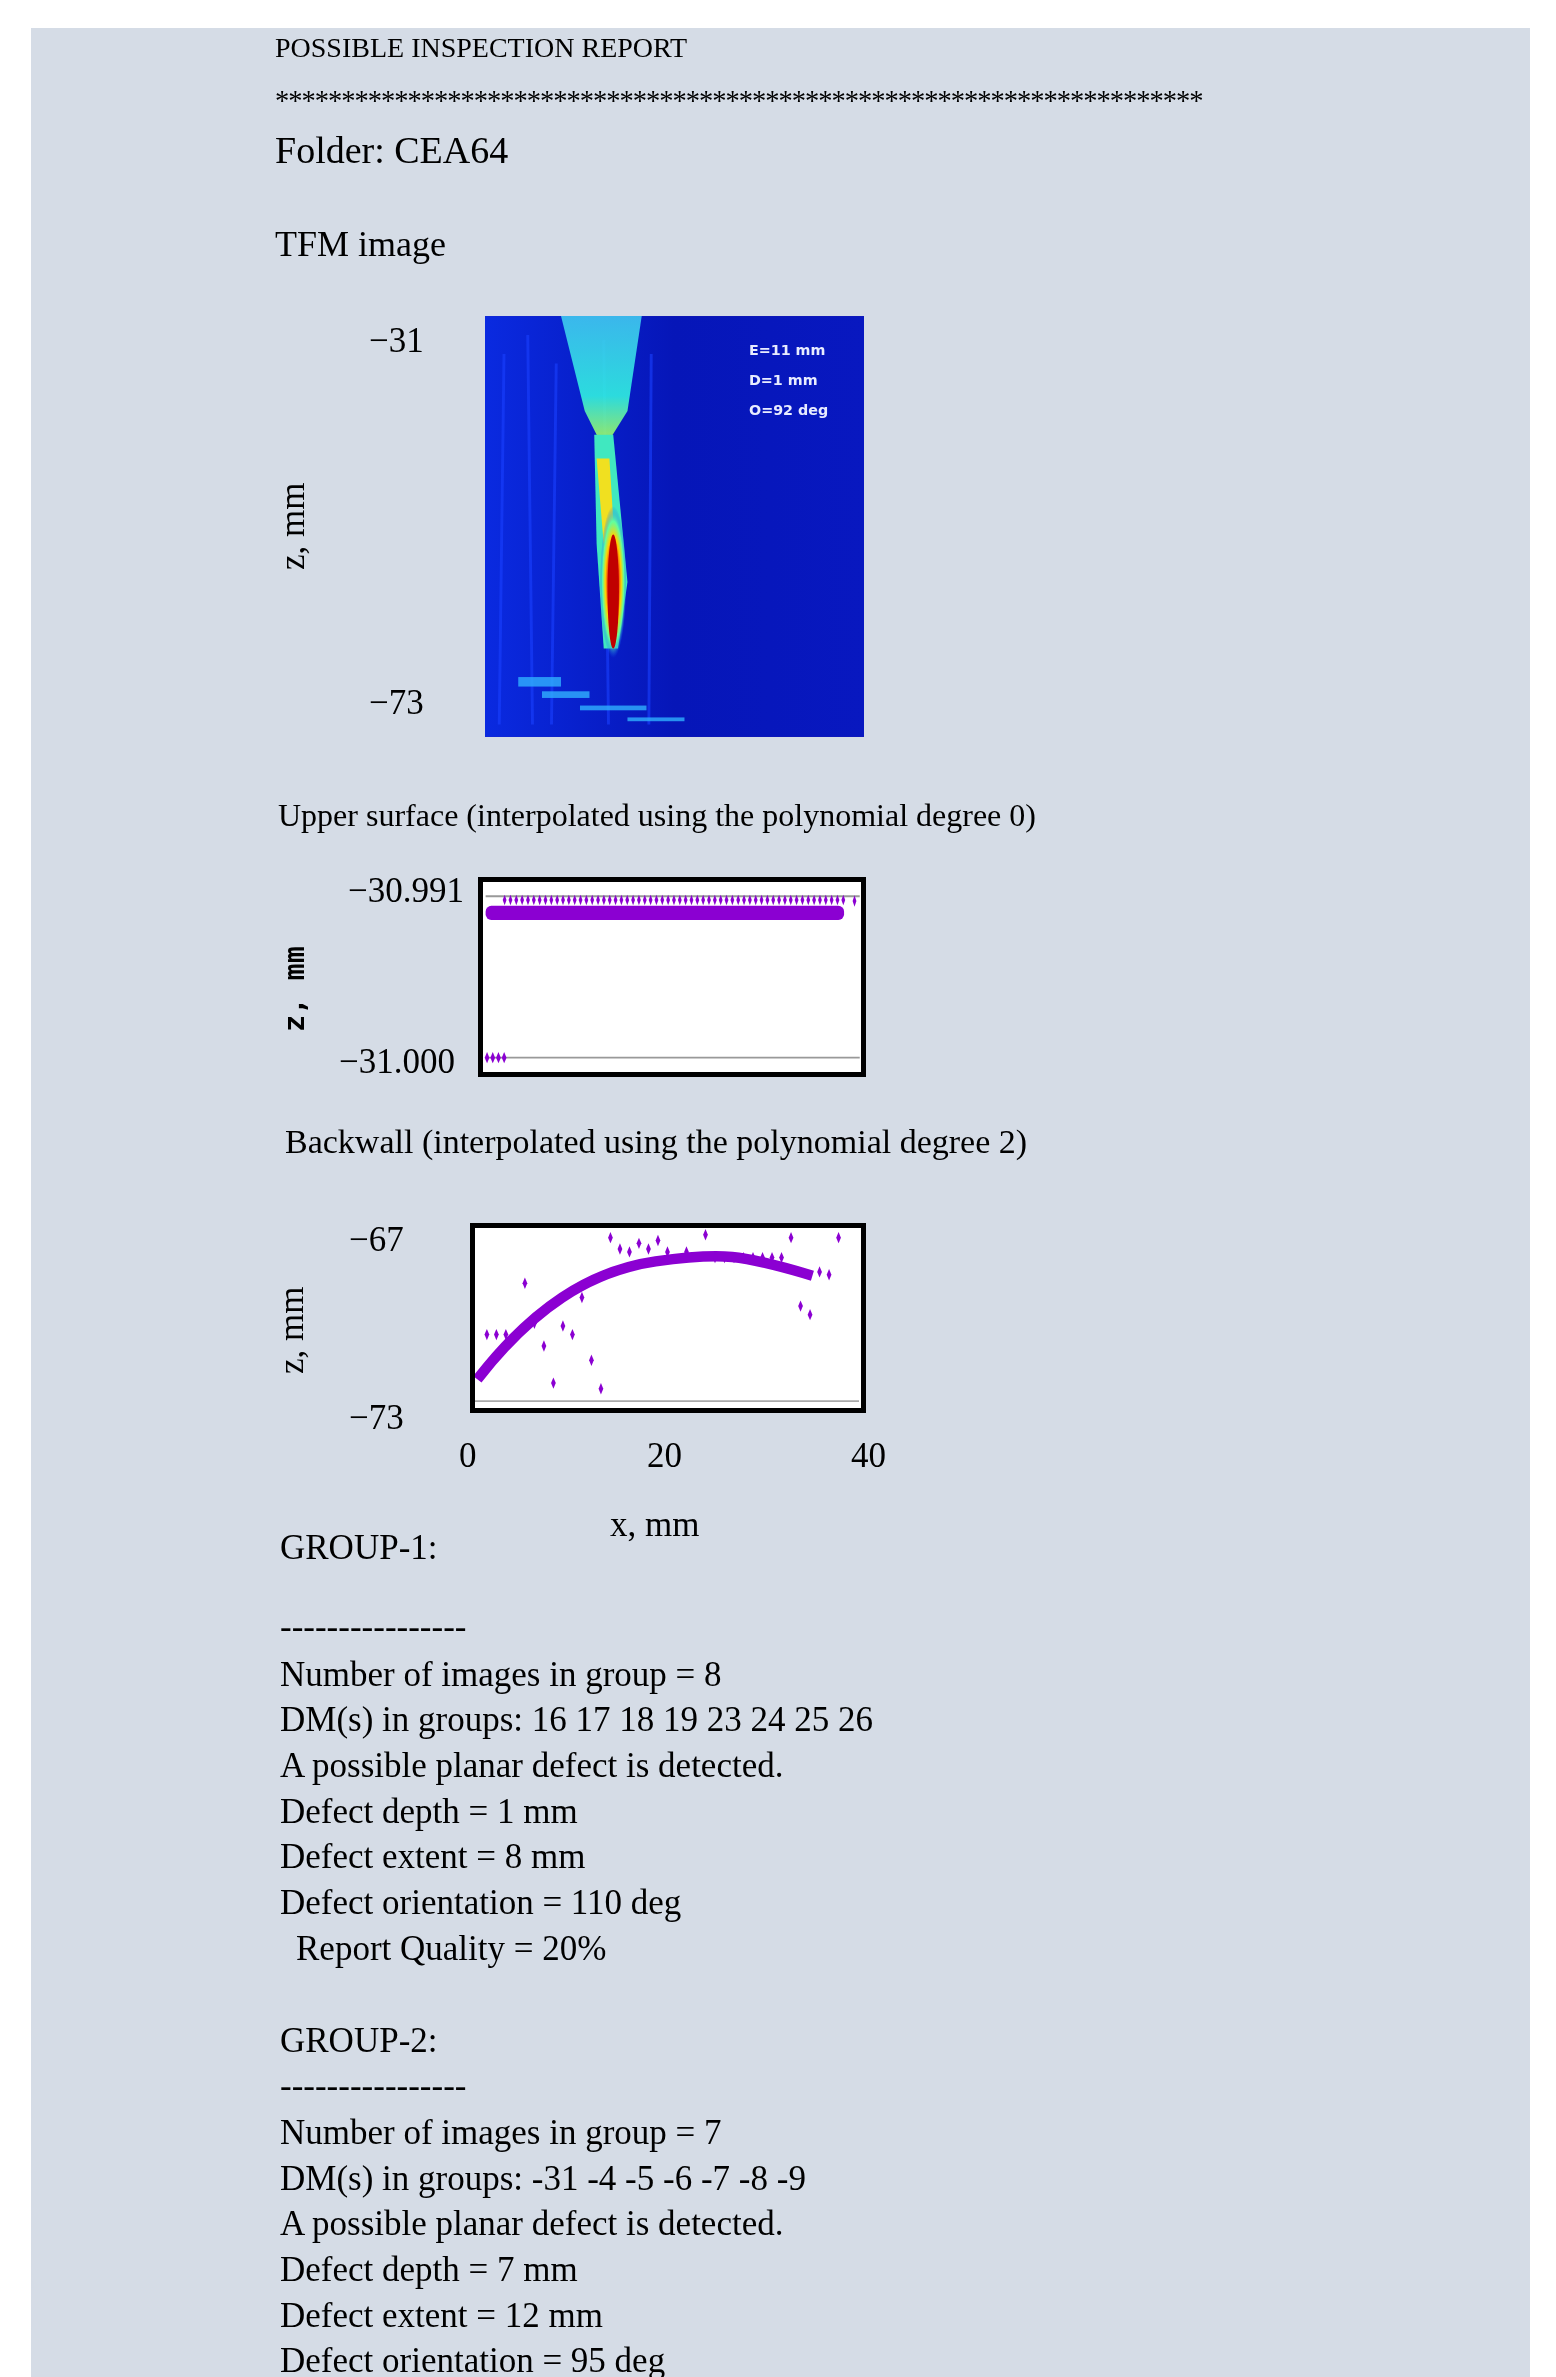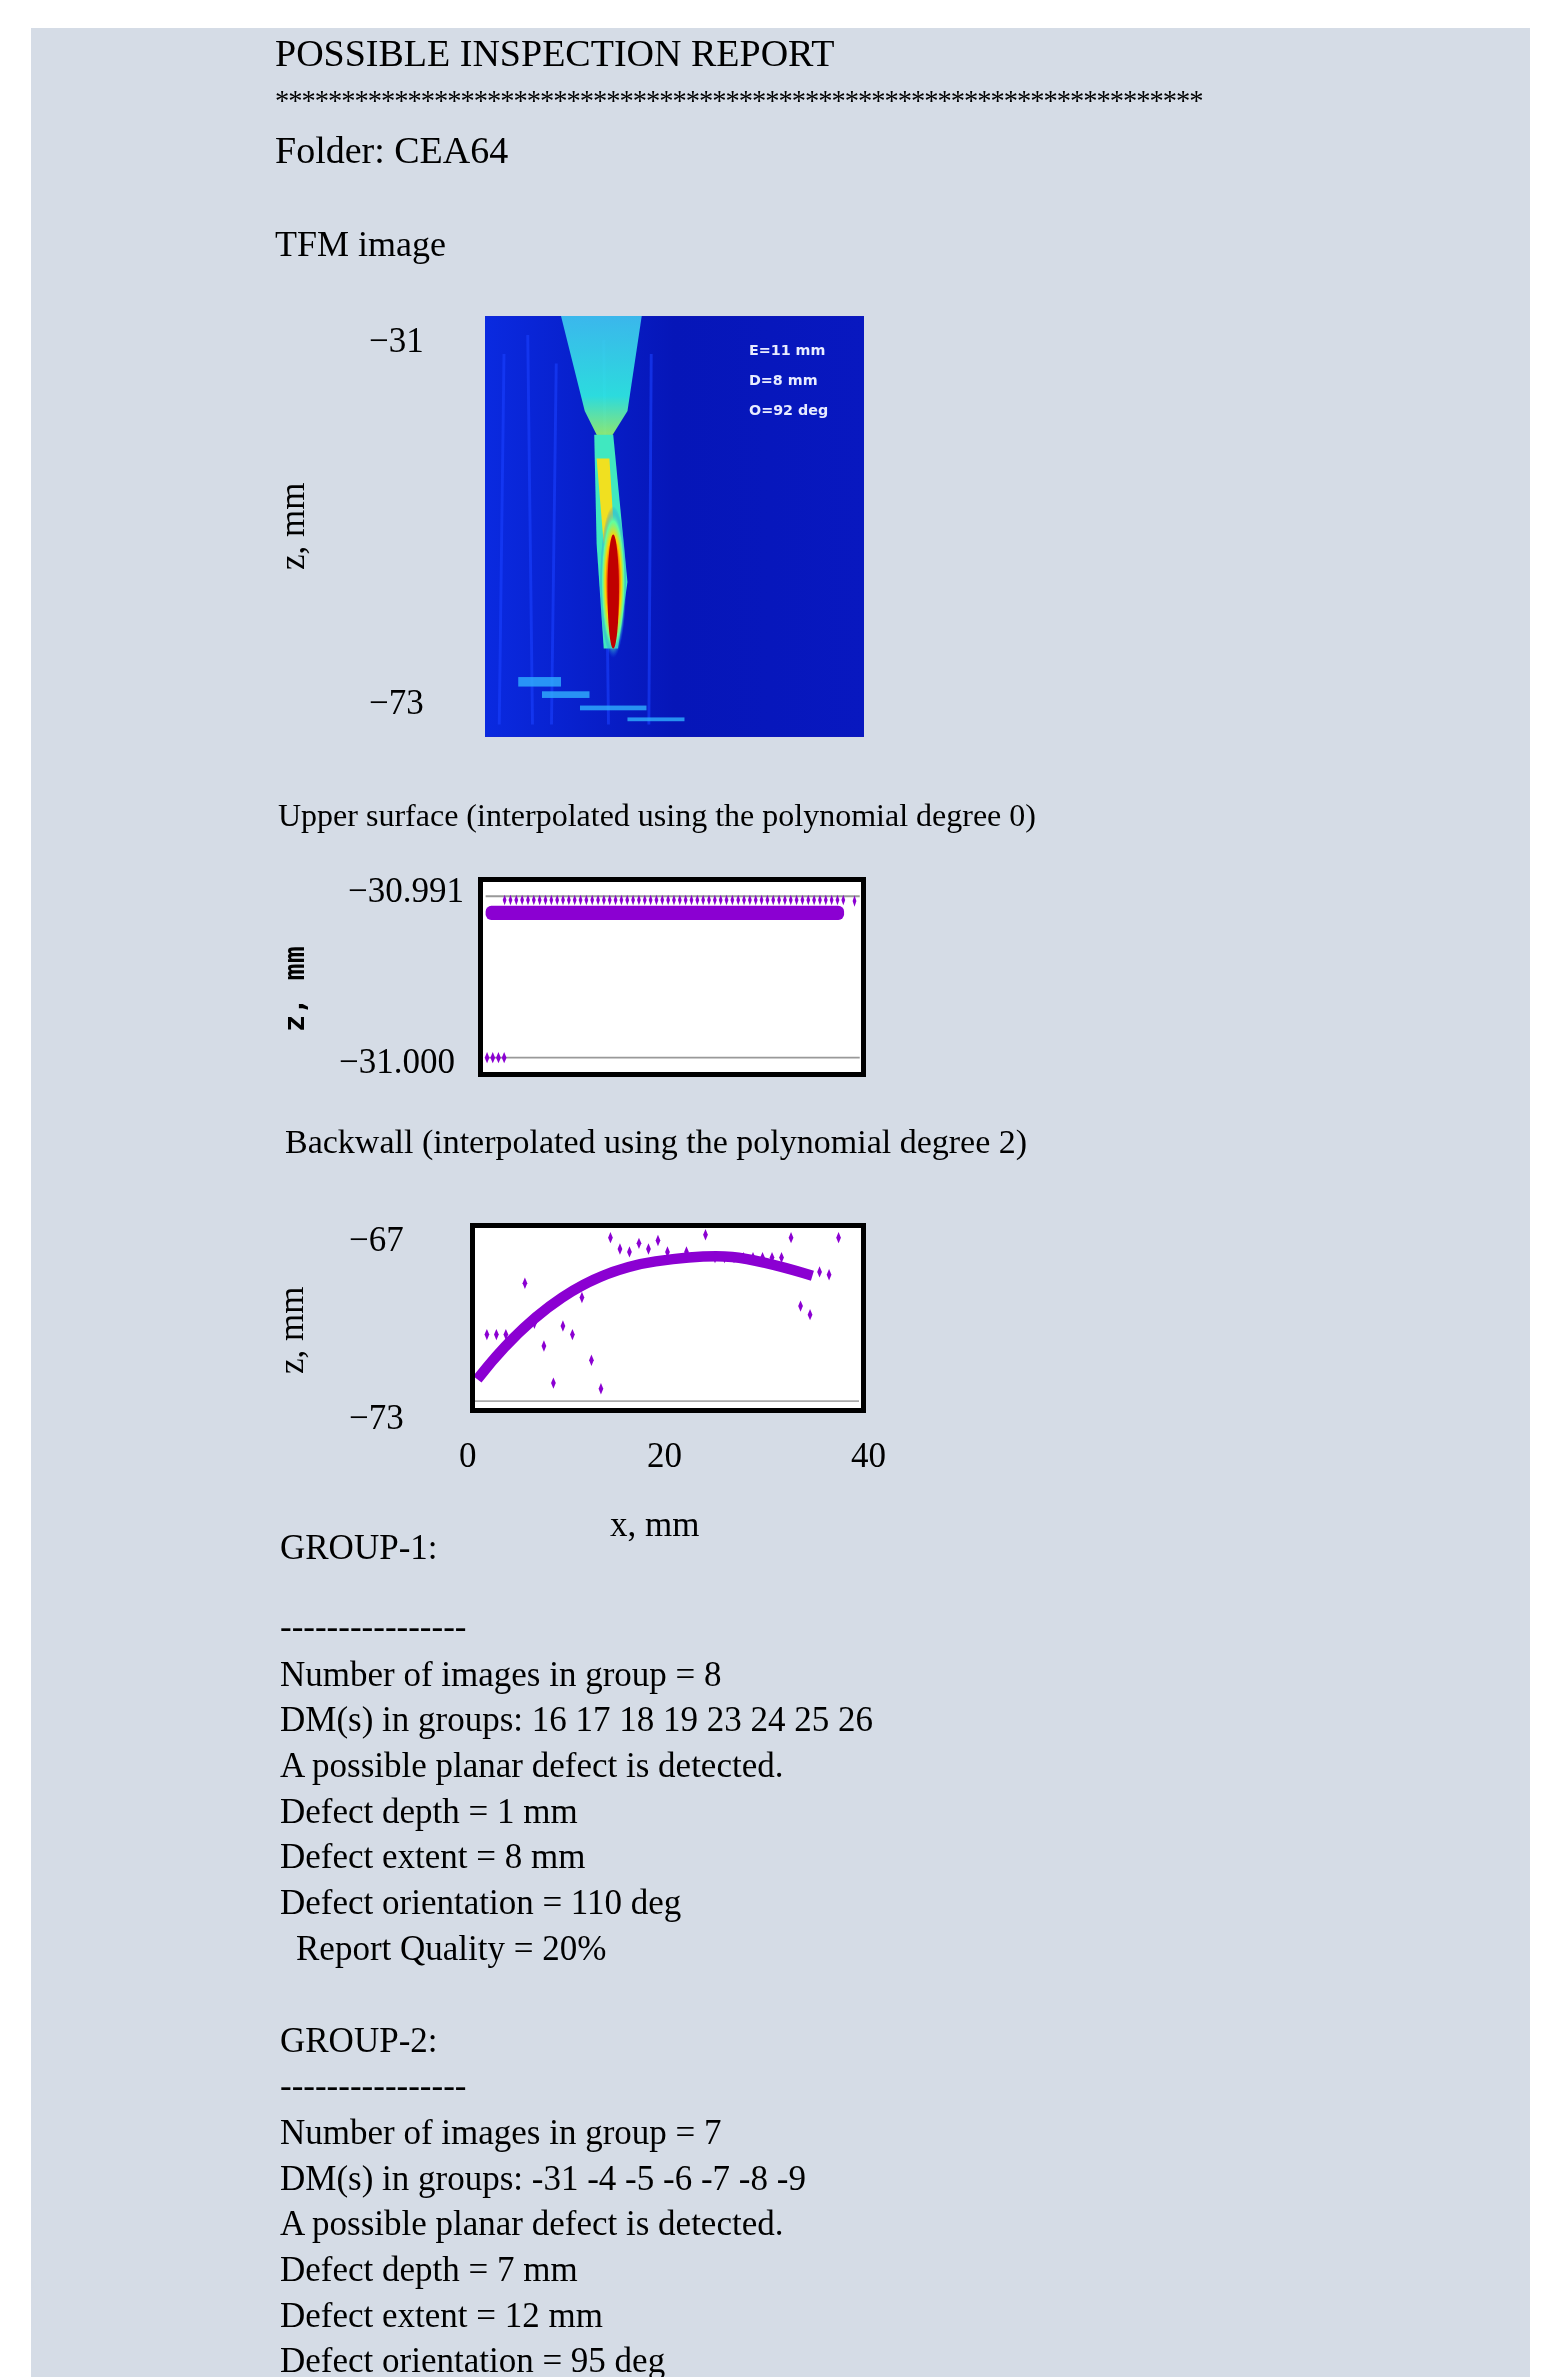--- a/index.html
+++ b/index.html
@@ -12,21 +12,21 @@
          background:#4c1d95; }
   .plot { position:absolute; background:#fff; border:5.7px solid #000; box-sizing:border-box; }
   .ann { position:absolute; color:#e8ecff; font-family:"DejaVu Sans",sans-serif; font-weight:bold; font-size:14.3px; white-space:nowrap; }
   .lines div { position:absolute; font-size:35px; white-space:nowrap; }
 </style>
 </head>
 <body>
 
 <div class="panel"></div>
 
-<div class="txt" style="left:275px; top:34px; font-size:38px;">POSSIBLE INSPECTION REPORT</div>
+<div class="txt" style="left:275px; top:34px; font-size:28px;">POSSIBLE INSPECTION REPORT</div>
 <div class="stars" style="left:275px; top:85px;">**********************************************************************</div>
 <div class="txt" style="left:275px; top:131px; font-size:38px;">Folder: CEA64</div>
 
 <div class="txt" style="left:275px; top:226px; font-size:36px;">TFM image</div>
 <div class="rot" style="left:273px; top:570px;">z, mm</div>
 <div class="txt" style="left:369px; top:323px;">−31</div>
 <div class="txt" style="left:369px; top:685px;">−73</div>
 <div class="tfm">
   <svg width="379" height="421" viewBox="0 0 798 886">
     <defs>
@@ -65,21 +65,21 @@
     <ellipse cx="270" cy="580" rx="12" ry="120" fill="#c00000"></ellipse>
 
     <g fill="#30b0ff" opacity="0.8">
       <rect x="70" y="760" width="90" height="20"></rect>
       <rect x="120" y="790" width="100" height="14"></rect>
       <rect x="200" y="820" width="140" height="10"></rect>
       <rect x="300" y="845" width="120" height="8"></rect>
     </g>
   </svg>
   <div class="ann" style="left:264px; top:26px;">E=11 mm</div>
-  <div class="ann" style="left:264px; top:56px;">D=8 mm</div>
+  <div class="ann" style="left:264px; top:56px;">D=1 mm</div>
   <div class="ann" style="left:264px; top:86px;">O=92 deg</div>
 </div>
 
 <div class="txt" style="left:278px; top:799px; font-size:32px;">Upper surface (interpolated using the polynomial degree 0)</div>
 <div class="rot" style="left:278px; top:1032px; font-family:'DejaVu Sans Mono',monospace; font-size:28.5px; font-weight:bold;">z, mm</div>
 <div class="txt" style="left:348px; top:873px;">−30.991</div>
 <div class="txt" style="left:339px; top:1044px;">−31.000</div>
 <div class="plot" style="left:478px; top:877px; width:388px; height:200px;">
   <svg width="377" height="188" viewBox="0 0 793 396">
     <line x1="5" y1="30" x2="793" y2="30" stroke="#999" stroke-width="4"></line>

